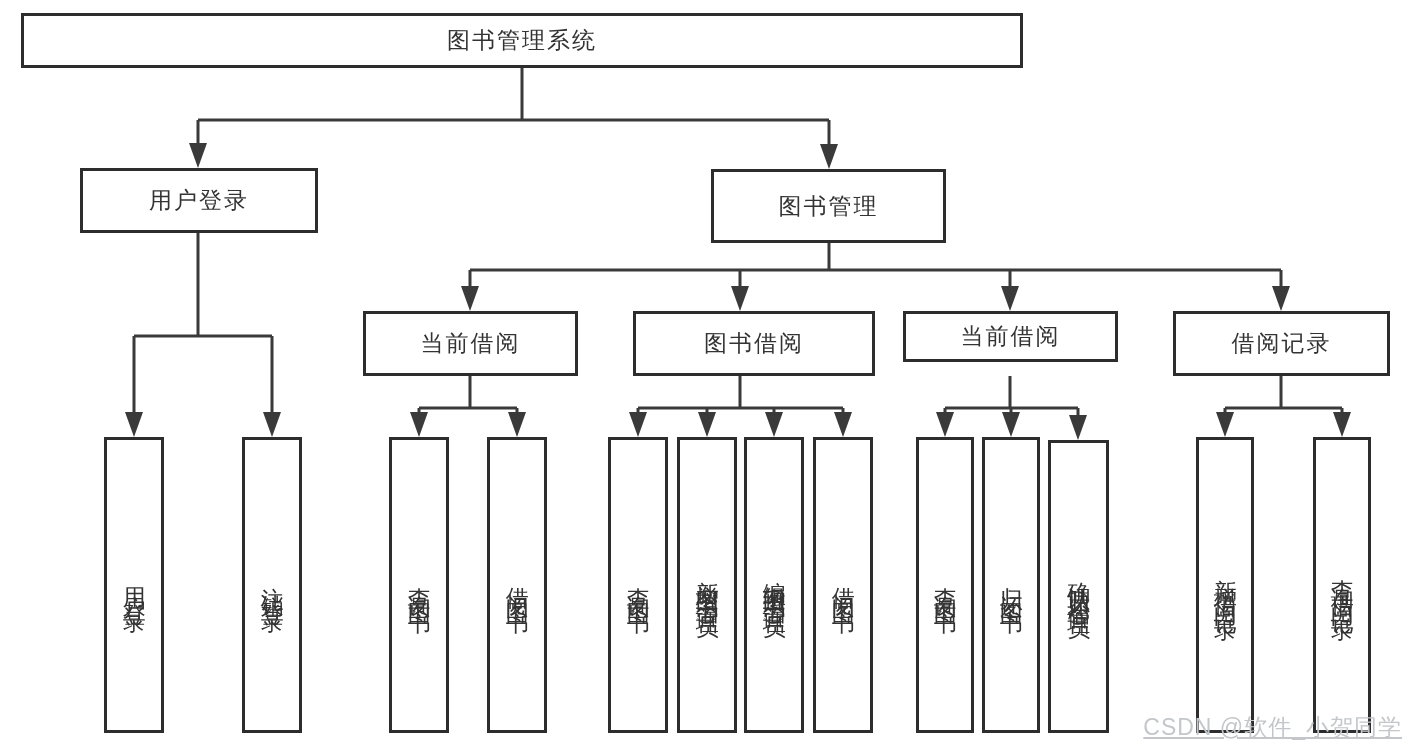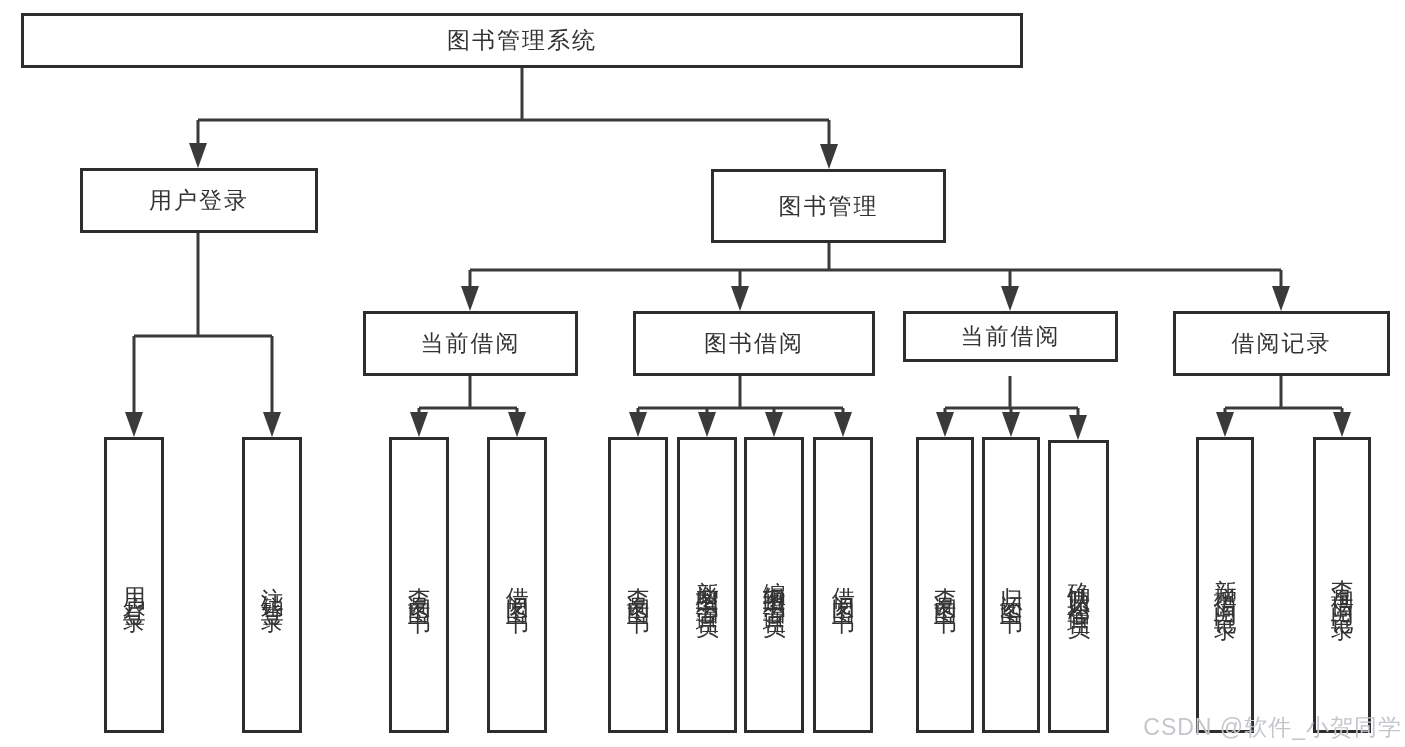--- a/index.html
+++ b/index.html
@@ -68,20 +68,21 @@
 
   .watermark {
     position: absolute;
     right: 3px;
     bottom: 4px;
     z-index: 10;
     font-size: 23px;
     letter-spacing: 1px;
     color: #c3c6ca;
     white-space: nowrap;
+    text-decoration: underline;
   }
 </style>
 </head>
 <body>
 
 <div class="canvas">
 
   <svg class="wires" viewBox="0 0 1405 747" xmlns="http://www.w3.org/2000/svg">
     <g stroke="#3a3a3a" stroke-width="3" fill="none">
       <path d="M522 68 V120 M198 120 H829 M198 120 V148 M829 120 V149"></path>

